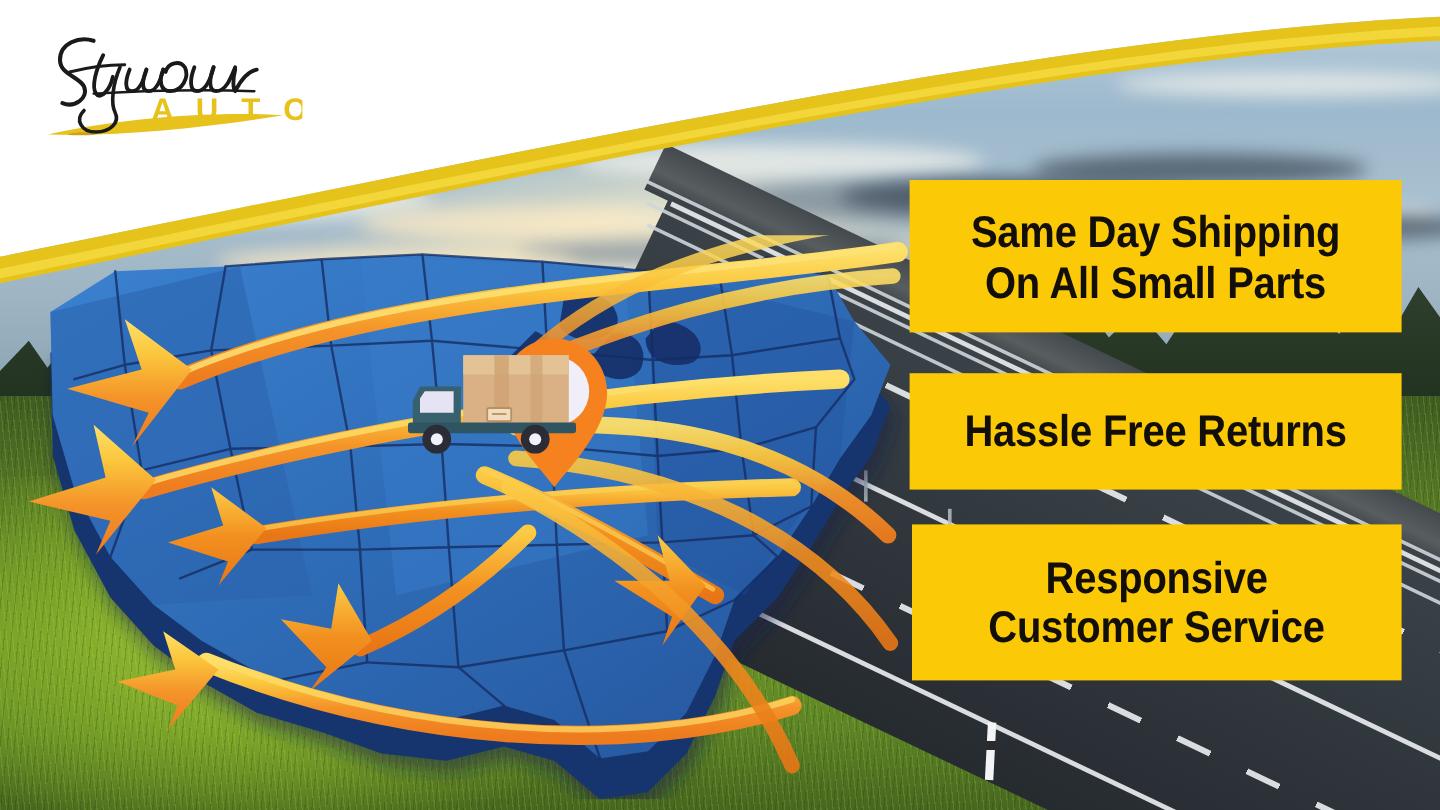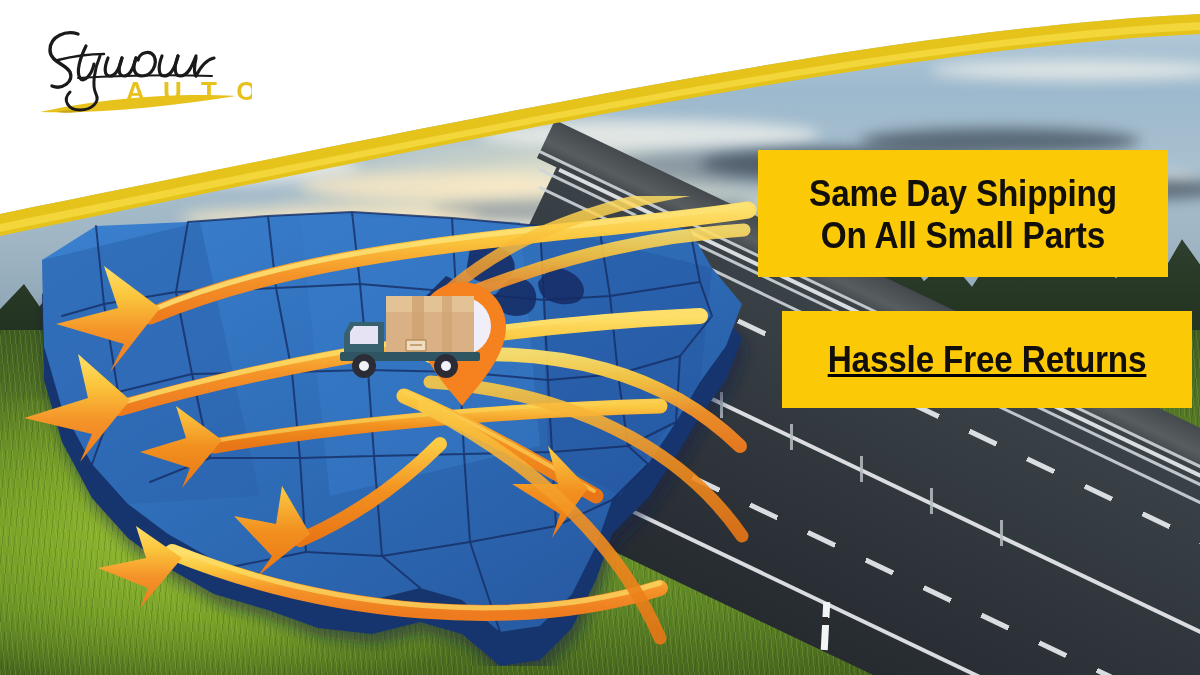--- a/index.html
+++ b/index.html
@@ -127,21 +127,21 @@
     font-family:"Liberation Sans", sans-serif;
     font-weight:bold;
     font-size:37px;
     line-height:1.12;
     letter-spacing:-.2px;
     transform:scaleX(.90);
     white-space:nowrap;
     text-align:center;
   }
   #box-shipping{left:758px;top:150px;width:410px;height:127px;padding-top:2px;}
-  #box-returns {left:782px;top:311px;width:410px;height:97px;text-decoration:underline;}
+  #box-returns {left:758px;top:311px;width:410px;height:97px;}
   #box-service {left:760px;top:437px;width:408px;height:130px;}
 
   
   .logo{position:absolute;left:22px;top:14px;width:230px;height:110px;}
 
   
   .nd-text{
     position:absolute;left:330px;top:386px;width:160px;text-align:center;
     pointer-events:none;
   }
@@ -361,20 +361,24 @@
 
     <div class="cbox" id="box-shipping">
       <span class="line">Same Day Shipping</span>
       <span class="line">On All Small Parts</span>
     </div>
 
     <div class="cbox" id="box-returns">
       <span class="line">Hassle Free Returns</span>
     </div>
 
+    <div class="cbox" id="box-service">
+      <span class="line">Responsive</span>
+      <span class="line">Customer Service</span>
+    </div>
   </div>
 
   <svg class="logo" viewBox="0 0 230 110">
 
     <path d="M18,98 C70,86 150,78 214,82 C152,92 78,100 18,98 Z" fill="#E8C21C"></path>
     <path d="M34,98 C34,98 48,94 58,98 C48,99 40,99 34,98 Z" fill="#C9A414"></path>
 
     <g fill="none" stroke="#1a1a1a" stroke-linecap="round" stroke-linejoin="round">
       <path d="M56,20 C44,16 28,22 28,36 C28,48 44,50 48,58 C52,68 40,76 30,72" stroke-width="3.4"></path>
       <path d="M36,46 C52,42 68,40 82,40" stroke-width="2.4"></path>

